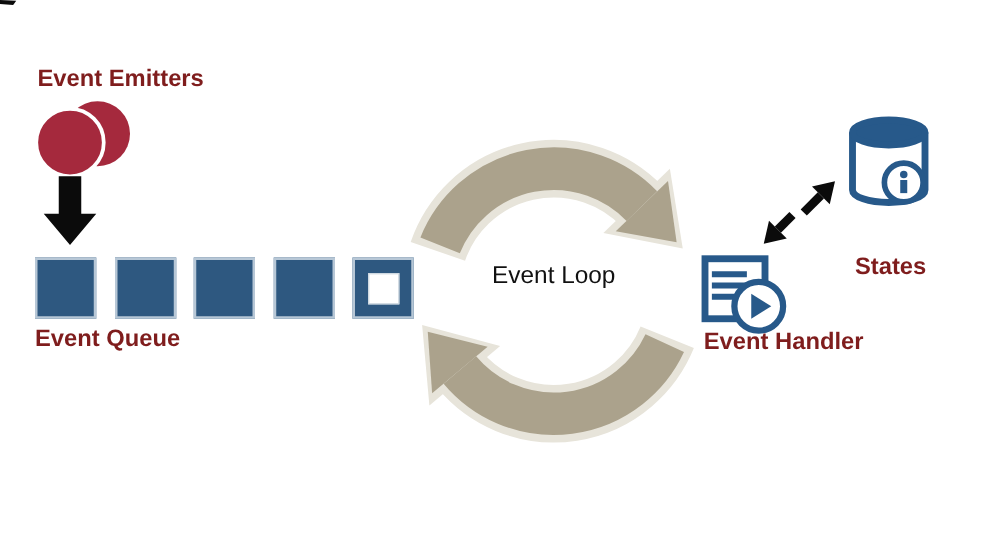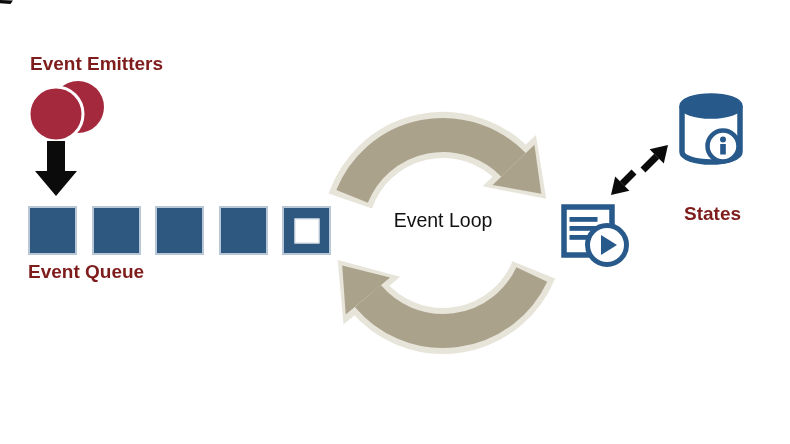--- a/index.html
+++ b/index.html
@@ -94,15 +94,16 @@
     </div>
 
   <div class="label" style="left:30px;top:54px;">Event Emitters</div>
 
   <div class="label" style="left:28px;top:262px;">Event Queue</div>
 
   <div class="loop-text">
     <div>Event Loop</div>
   </div>
 
+  <div class="label" style="left:563px;top:264px;">Event Handler</div>
 
   <div class="label" style="left:670px;top:166px;width:85px;text-align:center;margin-top:38px;">States</div>
 </div>
 
 </body></html>

